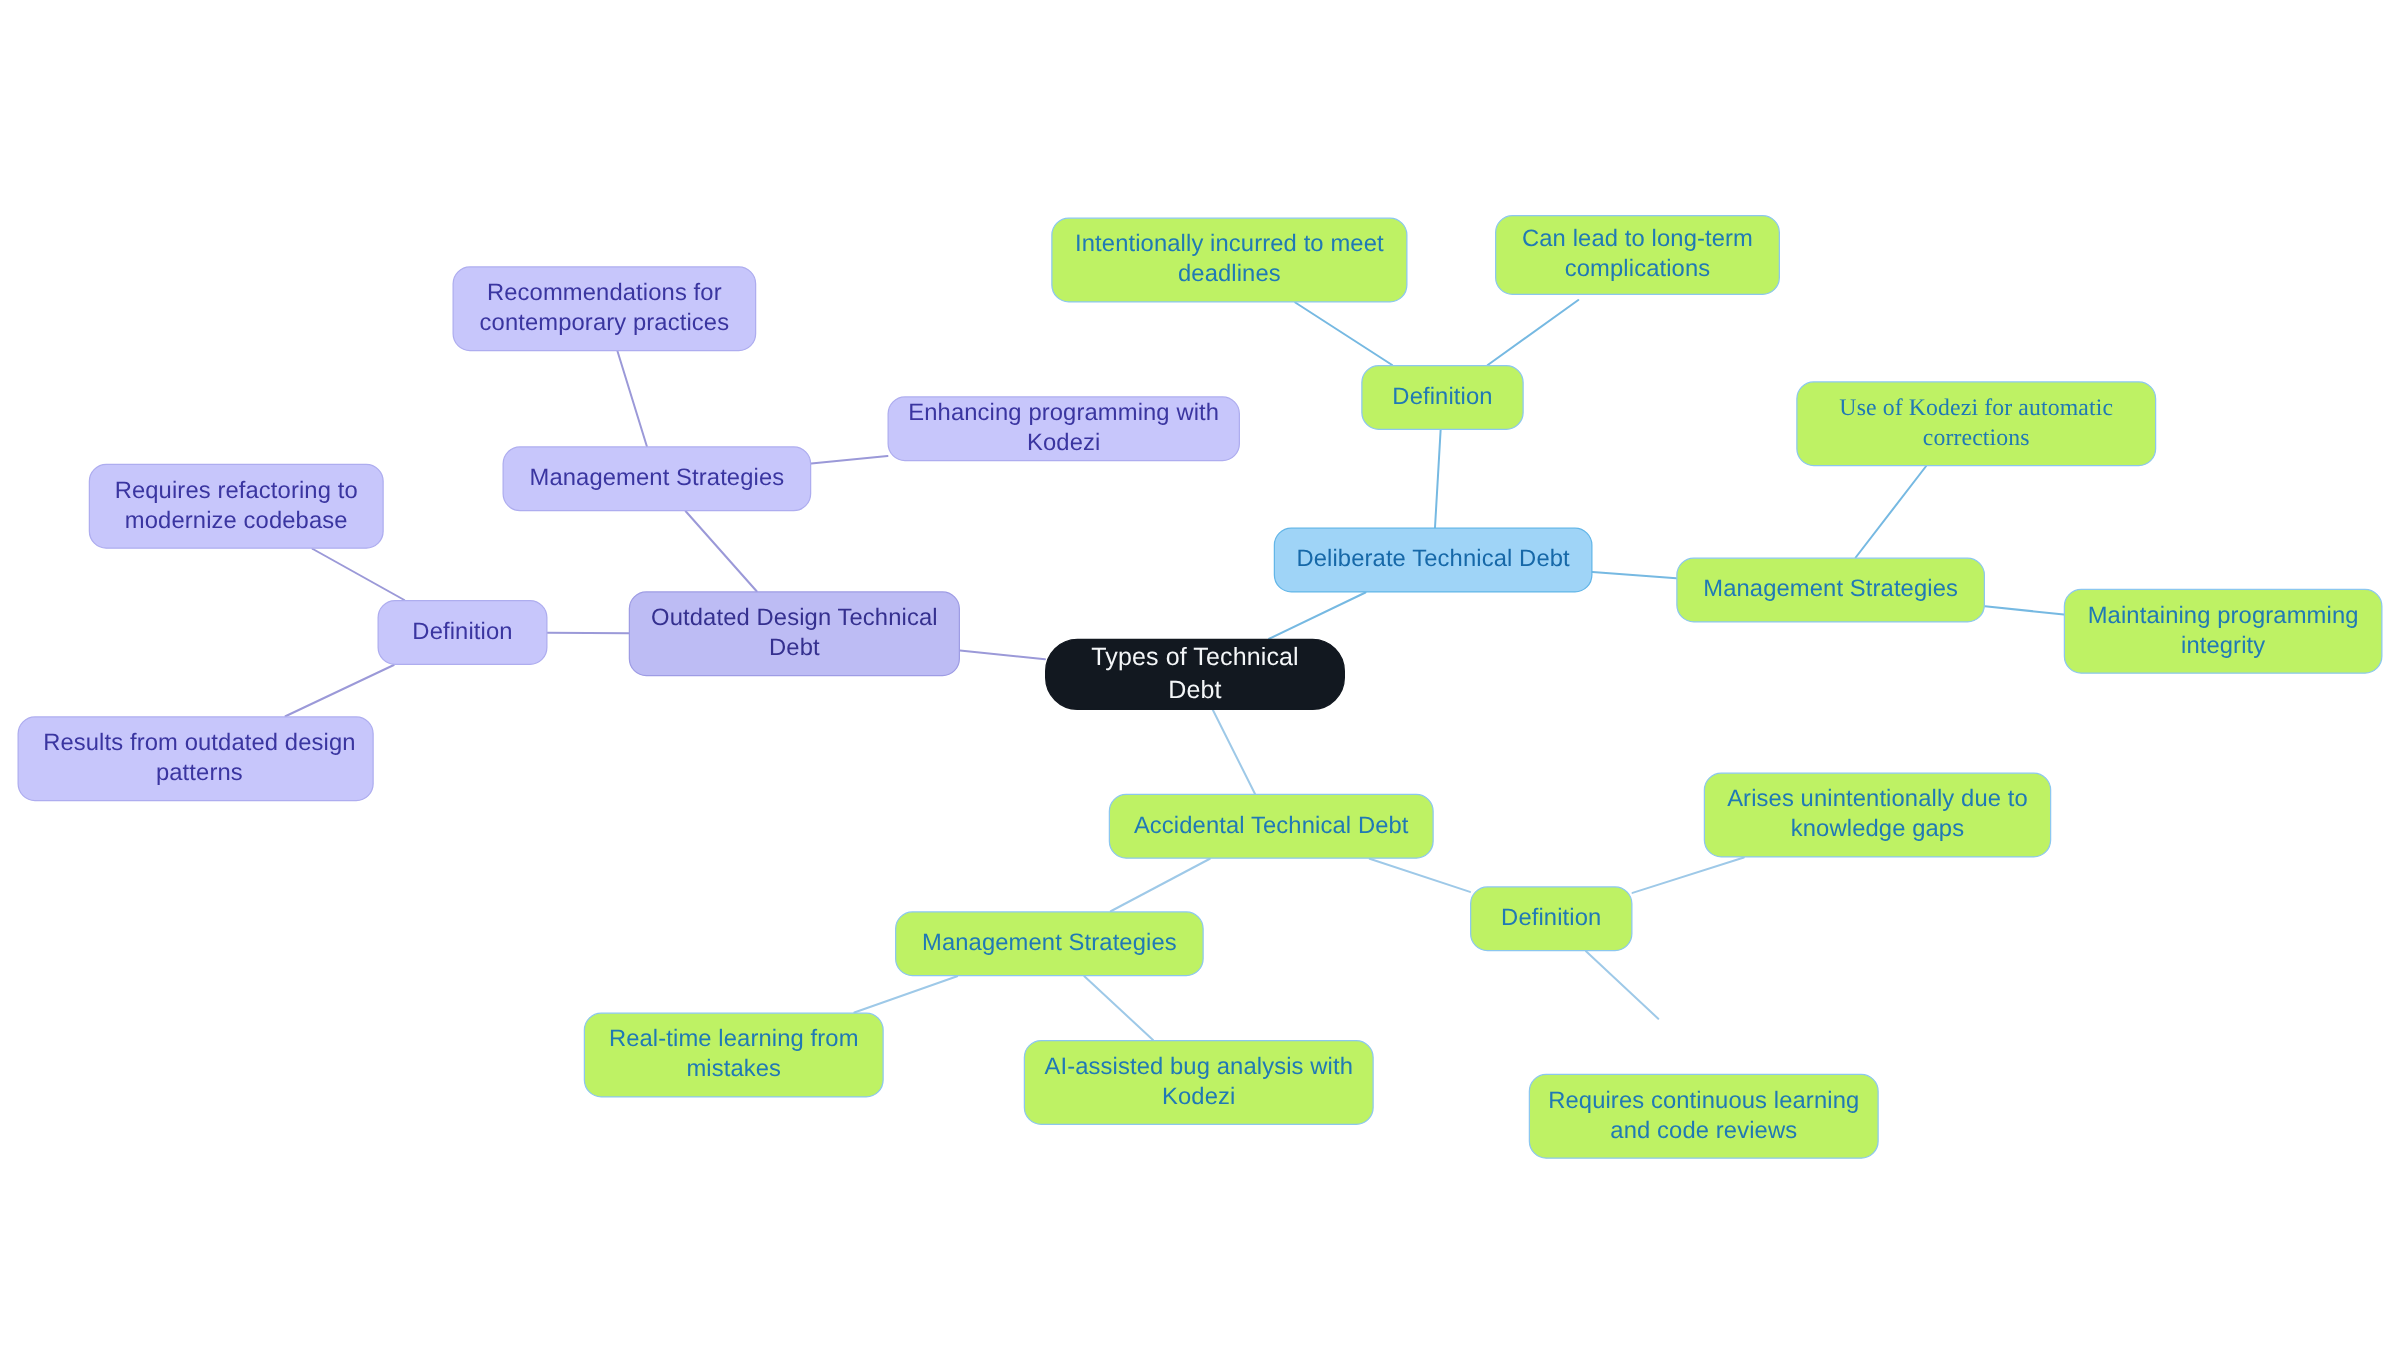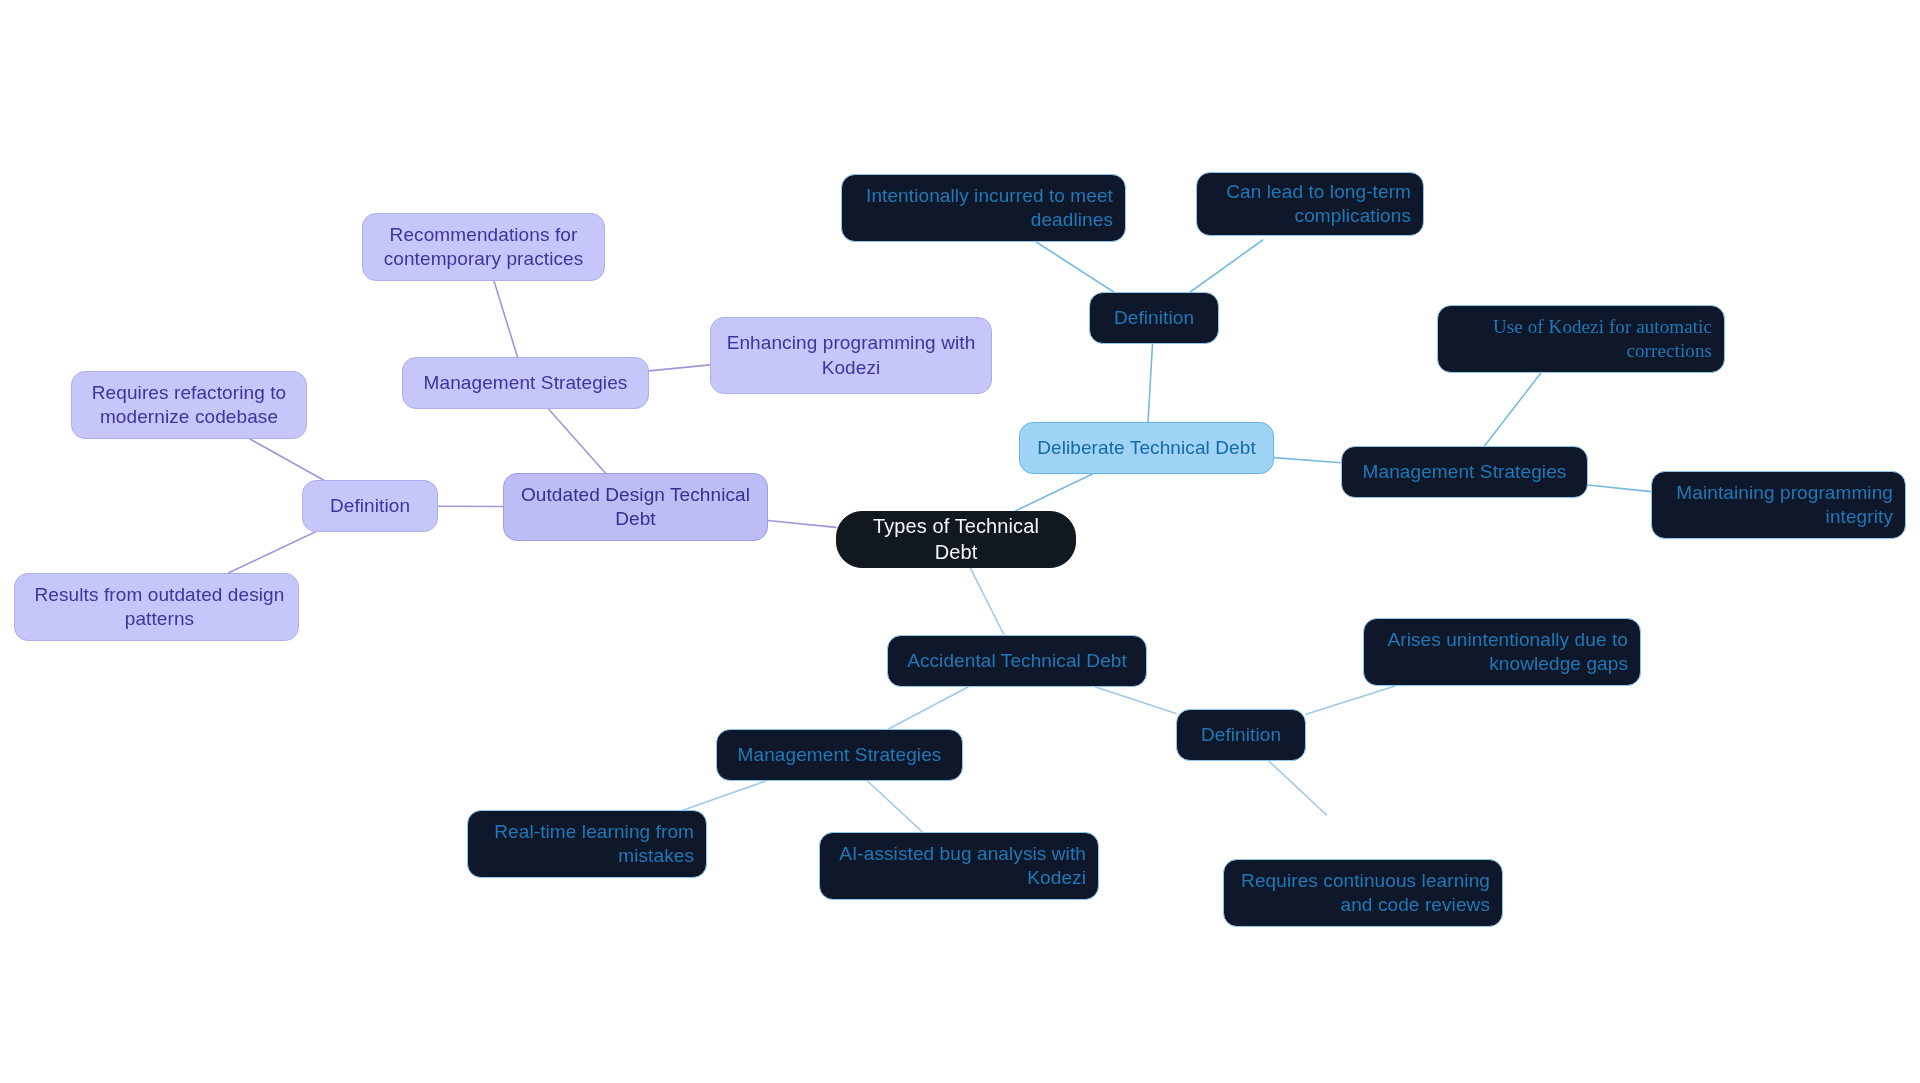--- a/index.html
+++ b/index.html
@@ -53,25 +53,24 @@
     border-radius: 26px;
     font-size: 20px;
   }
   .blue-mid {
     background: #9fd4f7;
     border-color: #63b6e8;
     color: #1668a8;
     font-size: 19px;
   }
   .blue-light {
-    background: #0f172a;
+    background: #bef264;
     border-color: #8cc7ef;
     color: #2079b5;
     font-size: 19px;
-    text-align: right;
   }
   .purple-mid {
     background: #bdbcf4;
     border-color: #9e9ce4;
     color: #35308f;
     font-size: 19px;
   }
   .purple-light {
     background: #c7c6fb;
     border-color: #aeadef;
@@ -141,21 +140,21 @@
     </div>
     <div class="node purple-light" style="left: 14px; top: 573px; width: 285px; height: 68px; padding-left: 18px;">
       <span class="node-label">Results from outdated design patterns</span>
     </div>
     <div class="node purple-light" style="left: 402px; top: 357px; width: 247px; height: 52px;">
       <span class="node-label">Management Strategies</span>
     </div>
     <div class="node purple-light" style="left: 362px; top: 213px; width: 243px; height: 68px;">
       <span class="node-label">Recommendations for contemporary practices</span>
     </div>
-    <div class="node purple-light" style="left: 710px; top: 317px; width: 282px; height: 77px;">
+    <div class="node purple-light" style="left: 710px; top: 317px; width: 282px; height: 52px;">
       <span class="node-label">Enhancing programming with Kodezi</span>
     </div>
     <div class="node blue-light" style="left: 887px; top: 635px; width: 260px; height: 52px;">
       <span class="node-label">Accidental Technical Debt</span>
     </div>
     <div class="node blue-light" style="left: 1176px; top: 709px; width: 130px; height: 52px;">
       <span class="node-label">Definition</span>
     </div>
     <div class="node blue-light" style="left: 1363px; top: 618px; width: 278px; height: 68px;">
       <span class="node-label">Arises unintentionally due to knowledge gaps</span>

